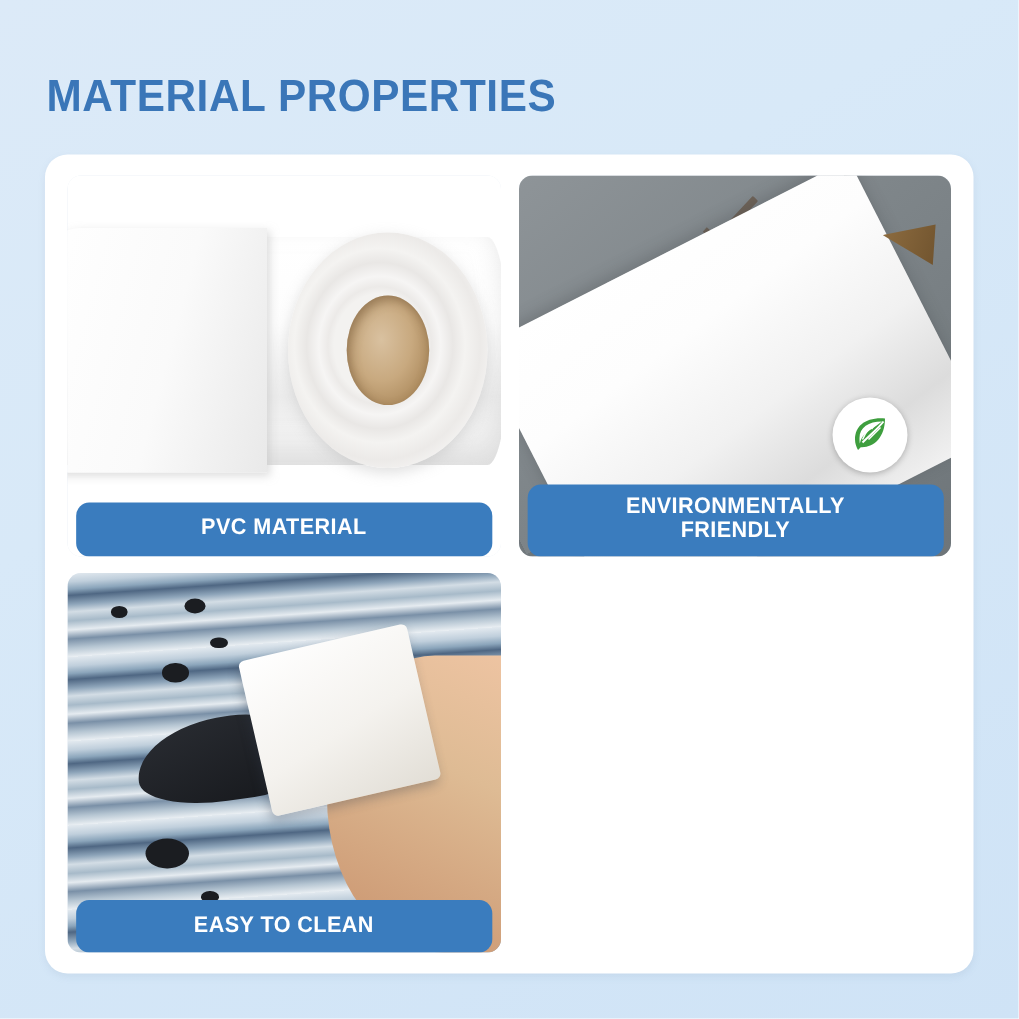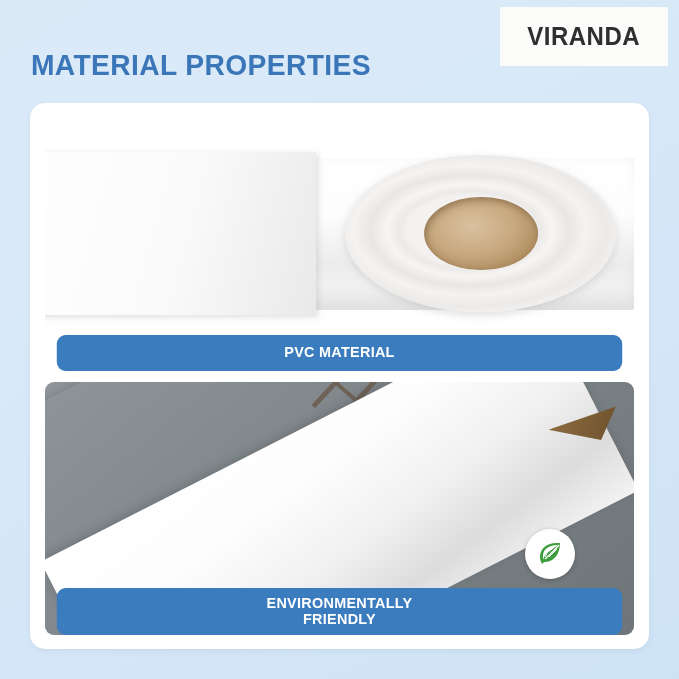--- a/index.html
+++ b/index.html
@@ -67,21 +67,21 @@
     background: #ffffff;
     border-radius: 15px;
     box-shadow: 0 2px 5px rgba(120,150,180,0.13);
     padding: 14px 15px;
   }
 
   .grid {
     width: 100%;
     height: 100%;
     display: grid;
-    grid-template-columns: repeat(1, 1fr);
+    grid-template-columns: repeat(2, 1fr);
     grid-template-rows: repeat(2, 1fr);
     column-gap: 12px;
     row-gap: 11px;
   }
 
   .tile {
     position: relative;
     border-radius: 9px;
     overflow: hidden;
     background: #e7eef5;
@@ -433,23 +433,20 @@
     height: 11%;
     background: linear-gradient(180deg,#ffffff 0%,#f1efec 55%,#dfdcd7 100%);
     border-top: 1px solid #e8e5e1;
   }
 </style>
 </head>
 <body>
 
 <div class="header">
   <div class="page-title">MATERIAL PROPERTIES</div>
-  <div class="logo-box">
-    <span class="logo-text">VIRANDA</span>
-  </div>
 </div>
 
 <div class="card">
   <div class="grid">
 
     <div class="tile">
       <div class="tile-art art-pvc">
         <div class="roll-body"></div>
         <div class="roll-sheet"></div>
         <div class="roll-end">
@@ -477,16 +474,32 @@
         </div>
       </div>
       <div class="tile-label two-line">
         <span>ENVIRONMENTALLY</span><br>
         <span>FRIENDLY</span>
       </div>
     </div>
 
 
 
+    <div class="tile">
+      <div class="tile-art">
+        <div class="art-clean"></div>
+        <div class="stain" style="left:10%;top:9%;width:4%;height:3%;"></div>
+        <div class="stain" style="left:27%;top:7%;width:5%;height:4%;"></div>
+        <div class="stain" style="left:33%;top:17%;width:4%;height:3%;"></div>
+        <div class="stain" style="left:22%;top:24%;width:6%;height:5%;"></div>
+        <div class="stain" style="left:46%;top:22%;width:5%;height:4%;"></div>
+        <div class="stain-big"></div>
+        <div class="stain" style="left:18%;top:70%;width:10%;height:8%;"></div>
+        <div class="stain" style="left:31%;top:84%;width:4%;height:3%;"></div>
+        <div class="clean-hand"></div>
+        <div class="clean-cloth"></div>
+      </div>
+      <div class="tile-label">EASY TO CLEAN</div>
+    </div>
 
 
   </div>
 </div>
 
 </body></html>

